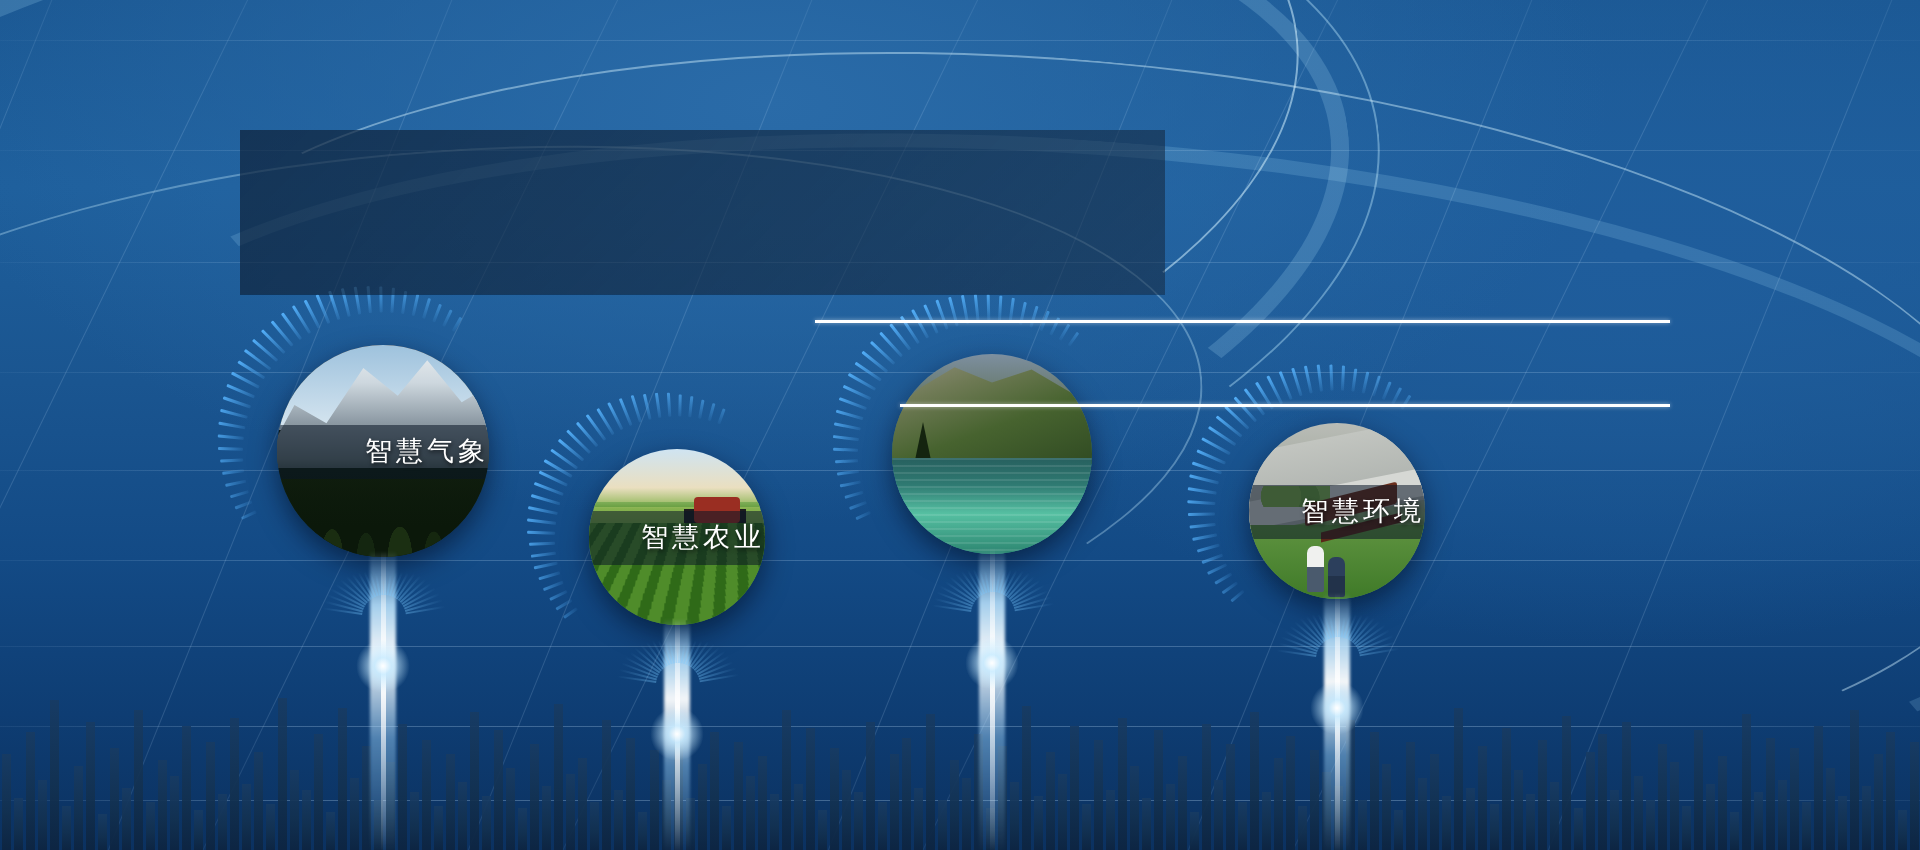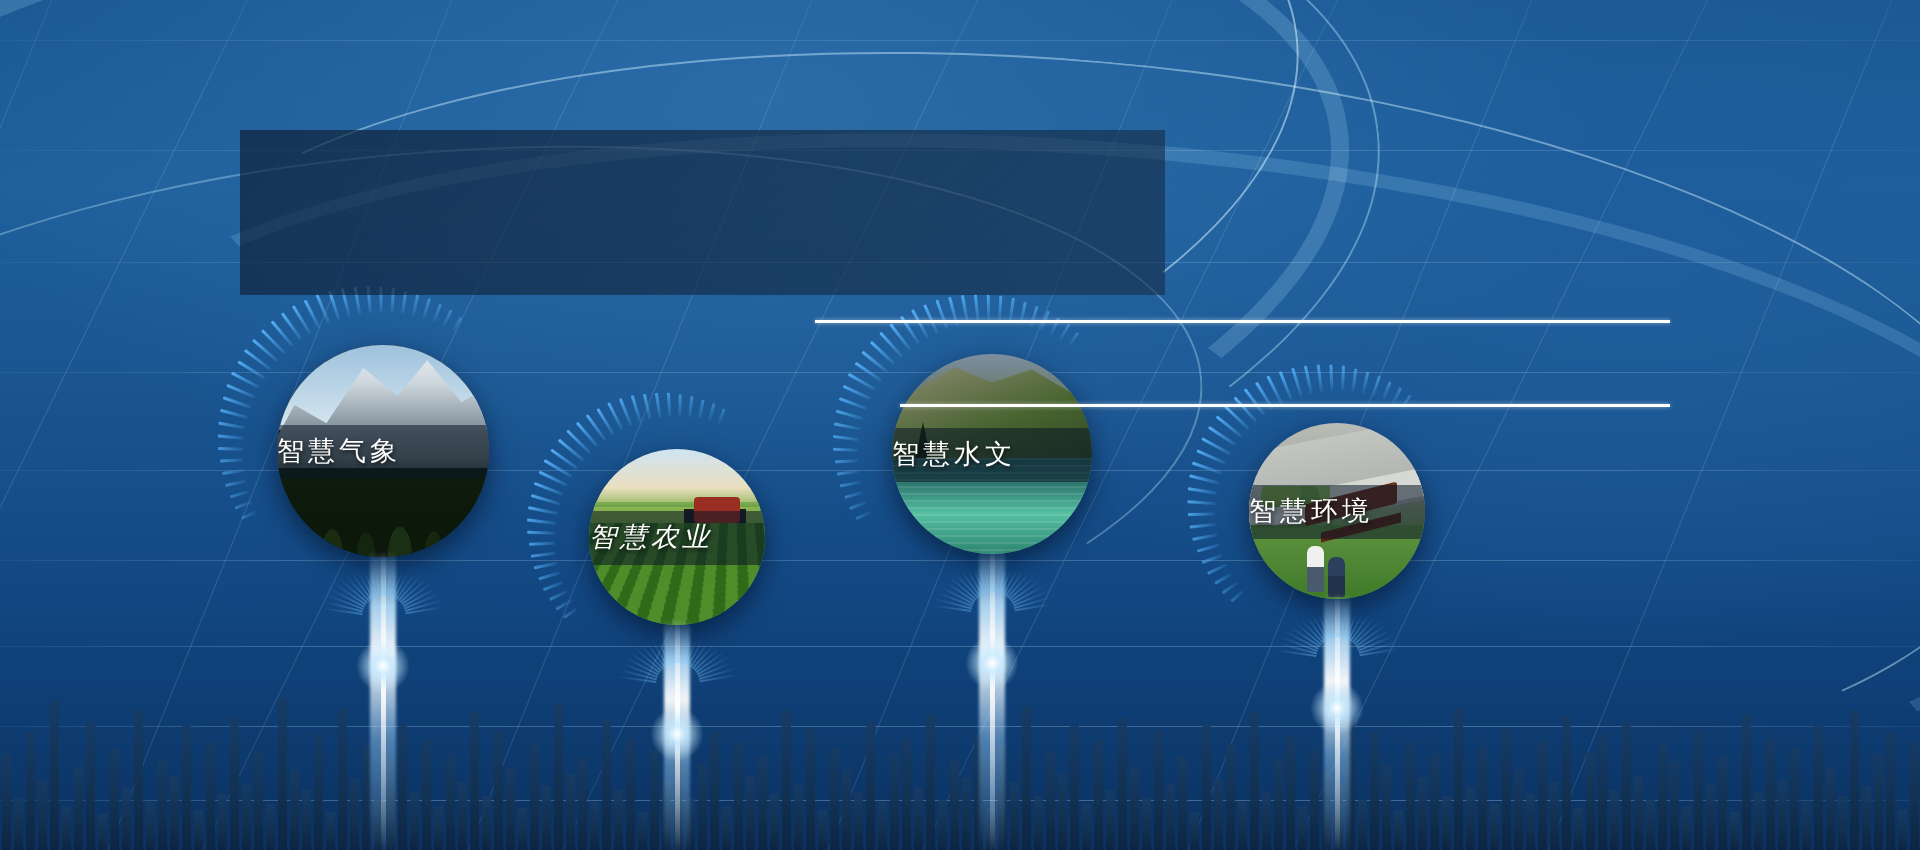--- a/index.html
+++ b/index.html
@@ -48,21 +48,21 @@
   #subtitle{position:absolute;left:920px;top:330px;width:760px;
             font-size:44px;color:#f2f8ff;letter-spacing:3px;white-space:nowrap;
             text-shadow:2px 3px 6px rgba(0,0,0,.55);}
 
   
   .card{position:absolute;}
   .circle{position:absolute;border-radius:50%;overflow:hidden;
           box-shadow:0 10px 26px rgba(0,10,30,.55);}
   .photo{position:absolute;inset:0;}
   .cap{position:absolute;left:0;width:100%;
-       background:rgba(10,22,38,.55);color:#fff;text-align:left;
+       background:rgba(10,22,38,.55);color:#fff;text-align:right;
        font-size:27px;letter-spacing:4px;line-height:1.0;
        padding:13px 0 14px;box-sizing:border-box;
        text-shadow:1px 2px 4px rgba(0,0,0,.7);}
 
   
   .ticks{position:absolute;pointer-events:none;}
   .ticks i{position:absolute;left:50%;top:50%;display:block;
            background:linear-gradient(90deg,rgba(90,180,255,.15),#56b4ff);
            border-radius:1px;transform-origin:0 50%;}
 
@@ -449,21 +449,21 @@
           <i style="width: 27.5967px; height: 3px; opacity: 0.8; transform: rotate(-107.419deg) translateX(122px);"></i>
           <i style="width: 26.422px; height: 3px; opacity: 0.76; transform: rotate(-102.742deg) translateX(122px);"></i>
           <i style="width: 25.1403px; height: 3px; opacity: 0.71; transform: rotate(-98.0645deg) translateX(122px);"></i>
           <i style="width: 23.7648px; height: 3px; opacity: 0.67; transform: rotate(-93.3871deg) translateX(122px);"></i>
           <i style="width: 22.3097px; height: 3px; opacity: 0.62; transform: rotate(-88.7097deg) translateX(122px);"></i>
           <i style="width: 20.7898px; height: 3px; opacity: 0.56; transform: rotate(-84.0323deg) translateX(122px);"></i>
           <i style="width: 19.2208px; height: 3px; opacity: 0.51; transform: rotate(-79.3548deg) translateX(122px);"></i>
           <i style="width: 17.6187px; height: 3px; opacity: 0.46; transform: rotate(-74.6774deg) translateX(122px);"></i>
           <i style="width: 16px; height: 3px; opacity: 0.4; transform: rotate(-70deg) translateX(122px);"></i>
         </div>
-        <div class="circle" style="left: 589px; top: 449px; width: 176px; height: 176px; font-style: italic;">
+        <div class="circle" style="left: 589px; top: 449px; width: 176px; height: 176px;">
           <div class="photo ph-farm">
             <div class="horizon"></div>
             <div class="tractor"></div>
             <div class="rows"></div>
           </div>
           <div class="cap" style="top: 62px;">智慧农业</div>
         </div>
         <div class="beam" style="left: 664px; top: 619px; height: 235px;"></div>
         <div class="beam-core" style="left: 675px; top: 619px; height: 235px;"></div>
         <div class="spark" style="left: 650px; top: 707px;"></div>
@@ -533,21 +533,20 @@
           <i style="width: 17.5209px; height: 3px; opacity: 0.45; transform: rotate(-59.5455deg) translateX(134px);"></i>
           <i style="width: 16px; height: 3px; opacity: 0.4; transform: rotate(-55deg) translateX(134px);"></i>
         </div>
         <div class="circle" style="left: 892px; top: 354px; width: 200px; height: 200px;">
           <div class="photo ph-lake">
             <div class="ridge"></div>
             <div class="fir"></div>
             <div class="water"></div>
             <div class="refl"></div>
           </div>
-          <div class="cap" style="top: 74px;">智慧水文</div>
         </div>
         <div class="beam" style="left: 979px; top: 548px; height: 306px;"></div>
         <div class="beam-core" style="left: 990px; top: 548px; height: 306px;"></div>
         <div class="spark" style="left: 965px; top: 636px;"></div>
         <div class="fan" style="left: 992px; top: 612px; width: 1px; height: 1px;">
           <i style="width: 39.7859px; opacity: 0.55; transform: rotate(-172deg) translateX(22px);"></i>
           <i style="width: 39.2992px; opacity: 0.55; transform: rotate(-165.5deg) translateX(22px);"></i>
           <i style="width: 38.5388px; opacity: 0.55; transform: rotate(-159deg) translateX(22px);"></i>
           <i style="width: 37.5142px; opacity: 0.55; transform: rotate(-152.5deg) translateX(22px);"></i>
           <i style="width: 36.2388px; opacity: 0.55; transform: rotate(-146deg) translateX(22px);"></i>

